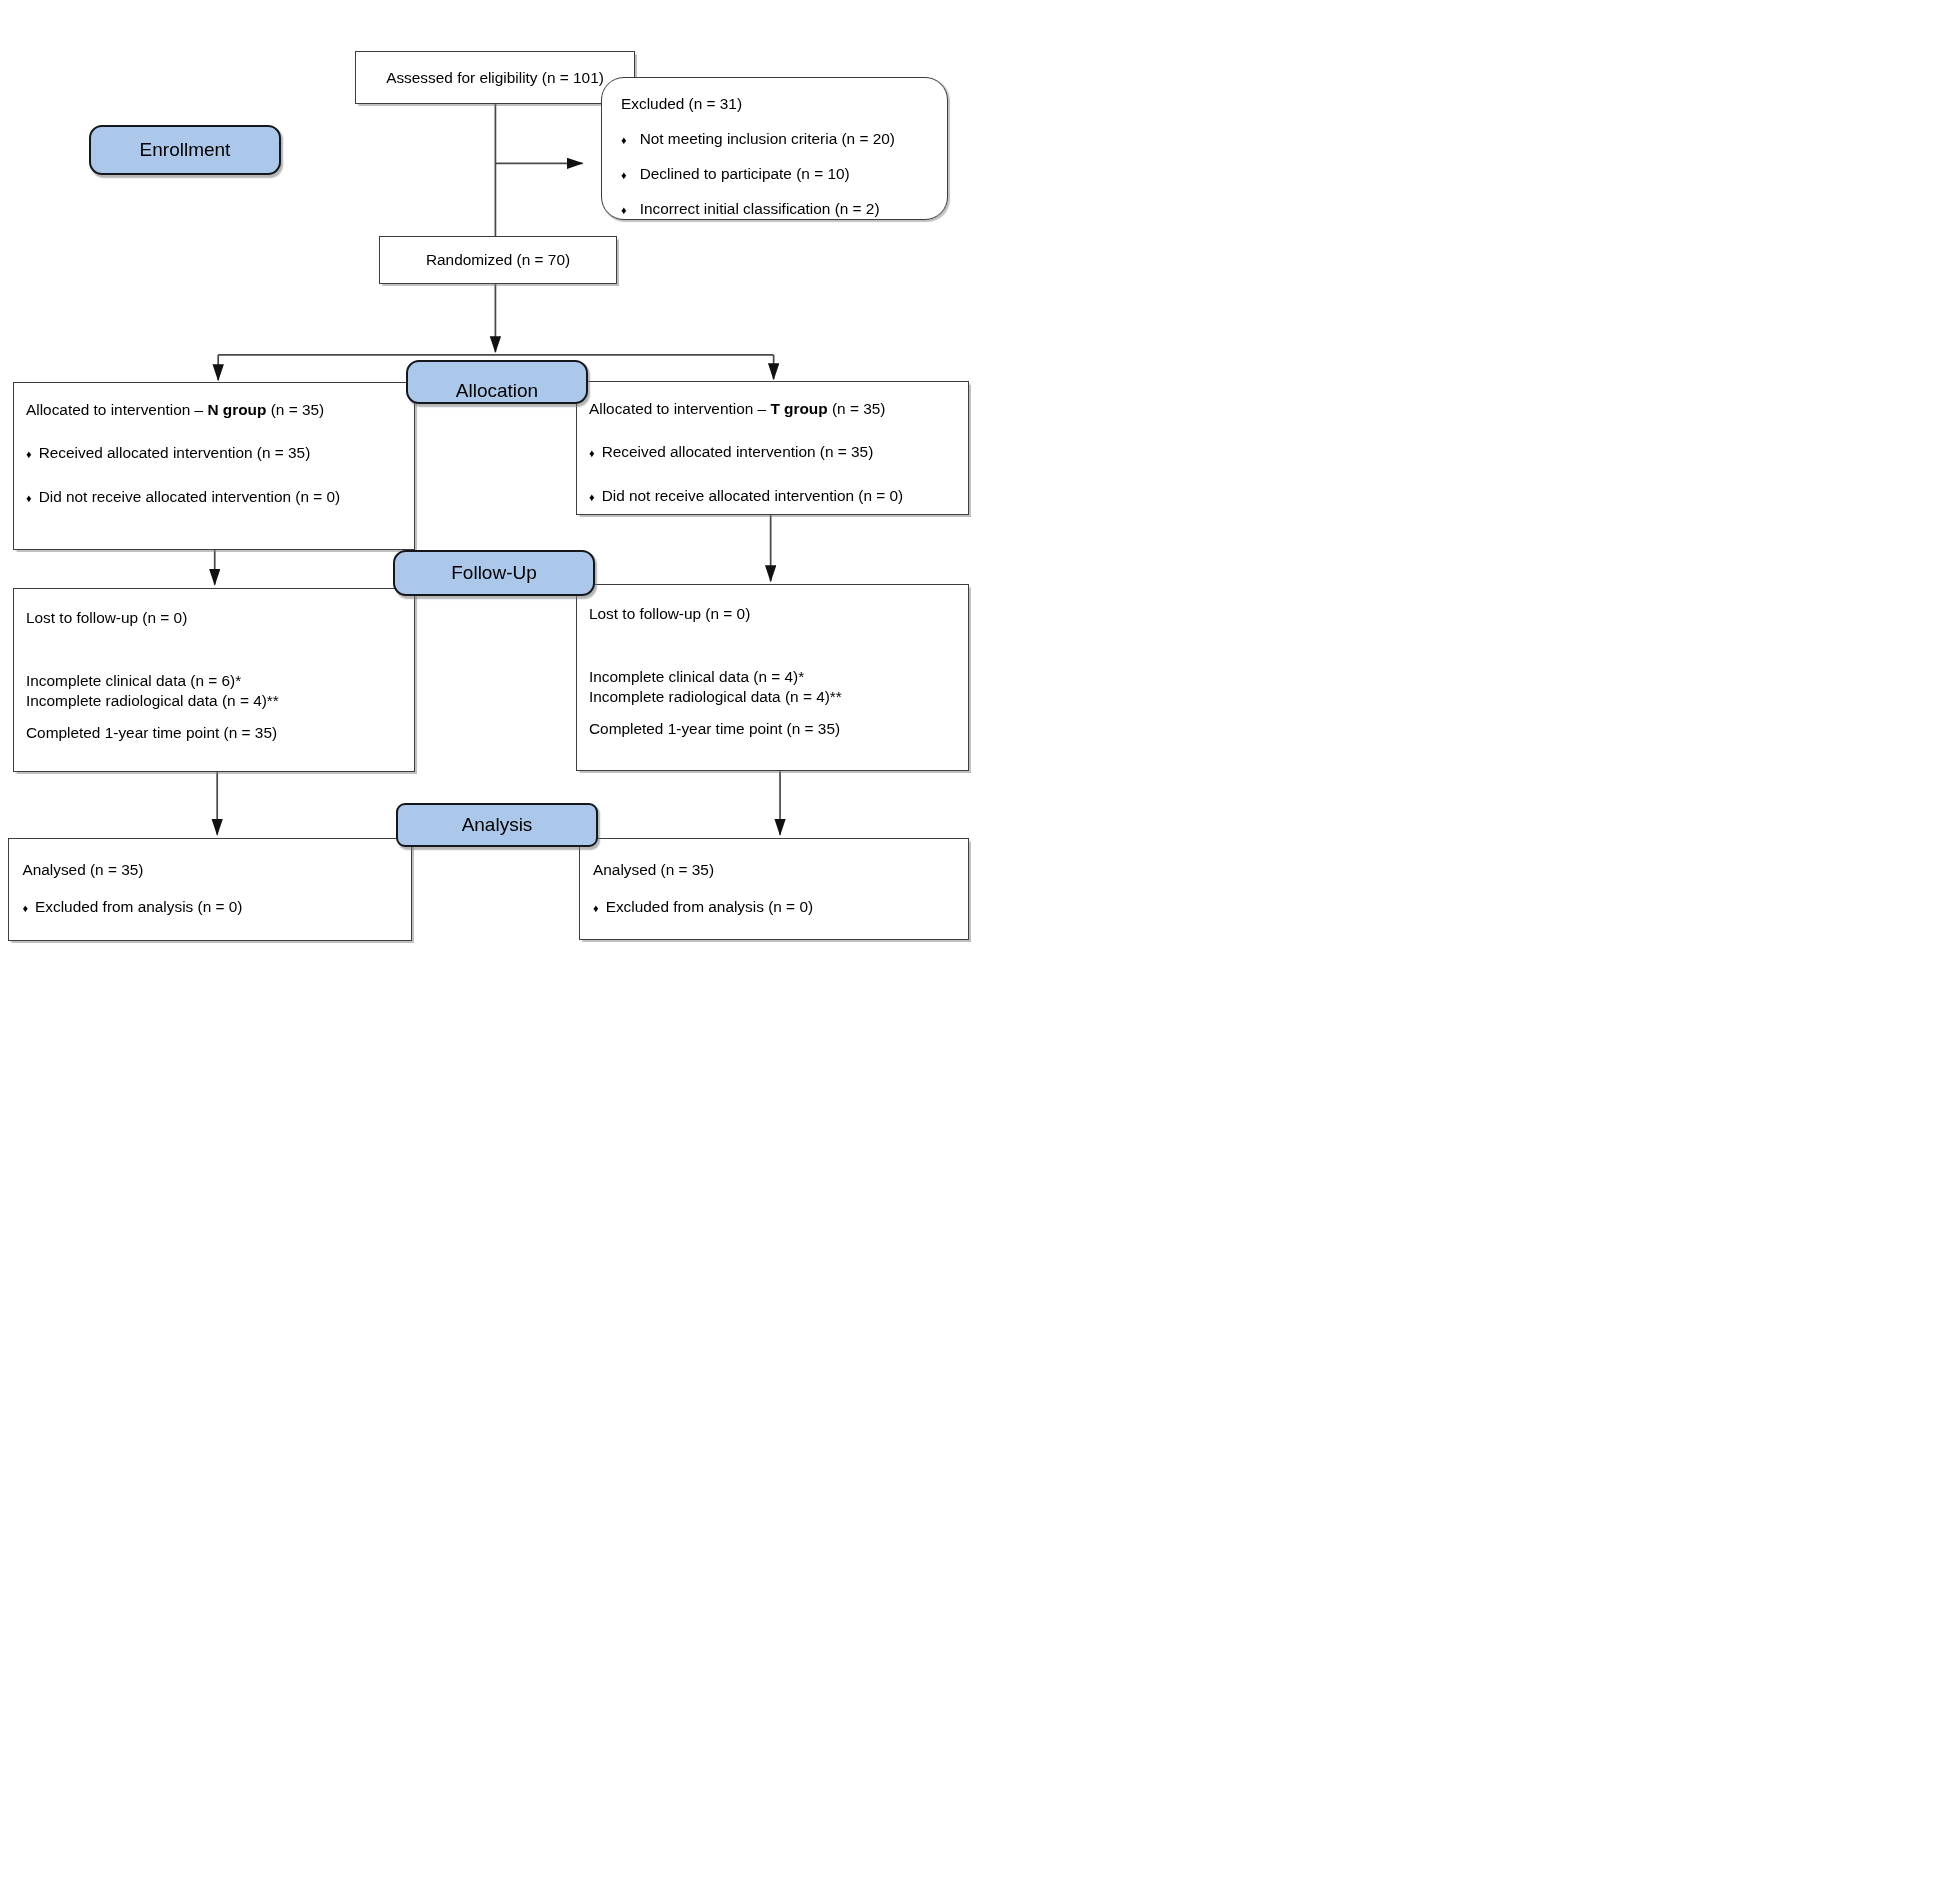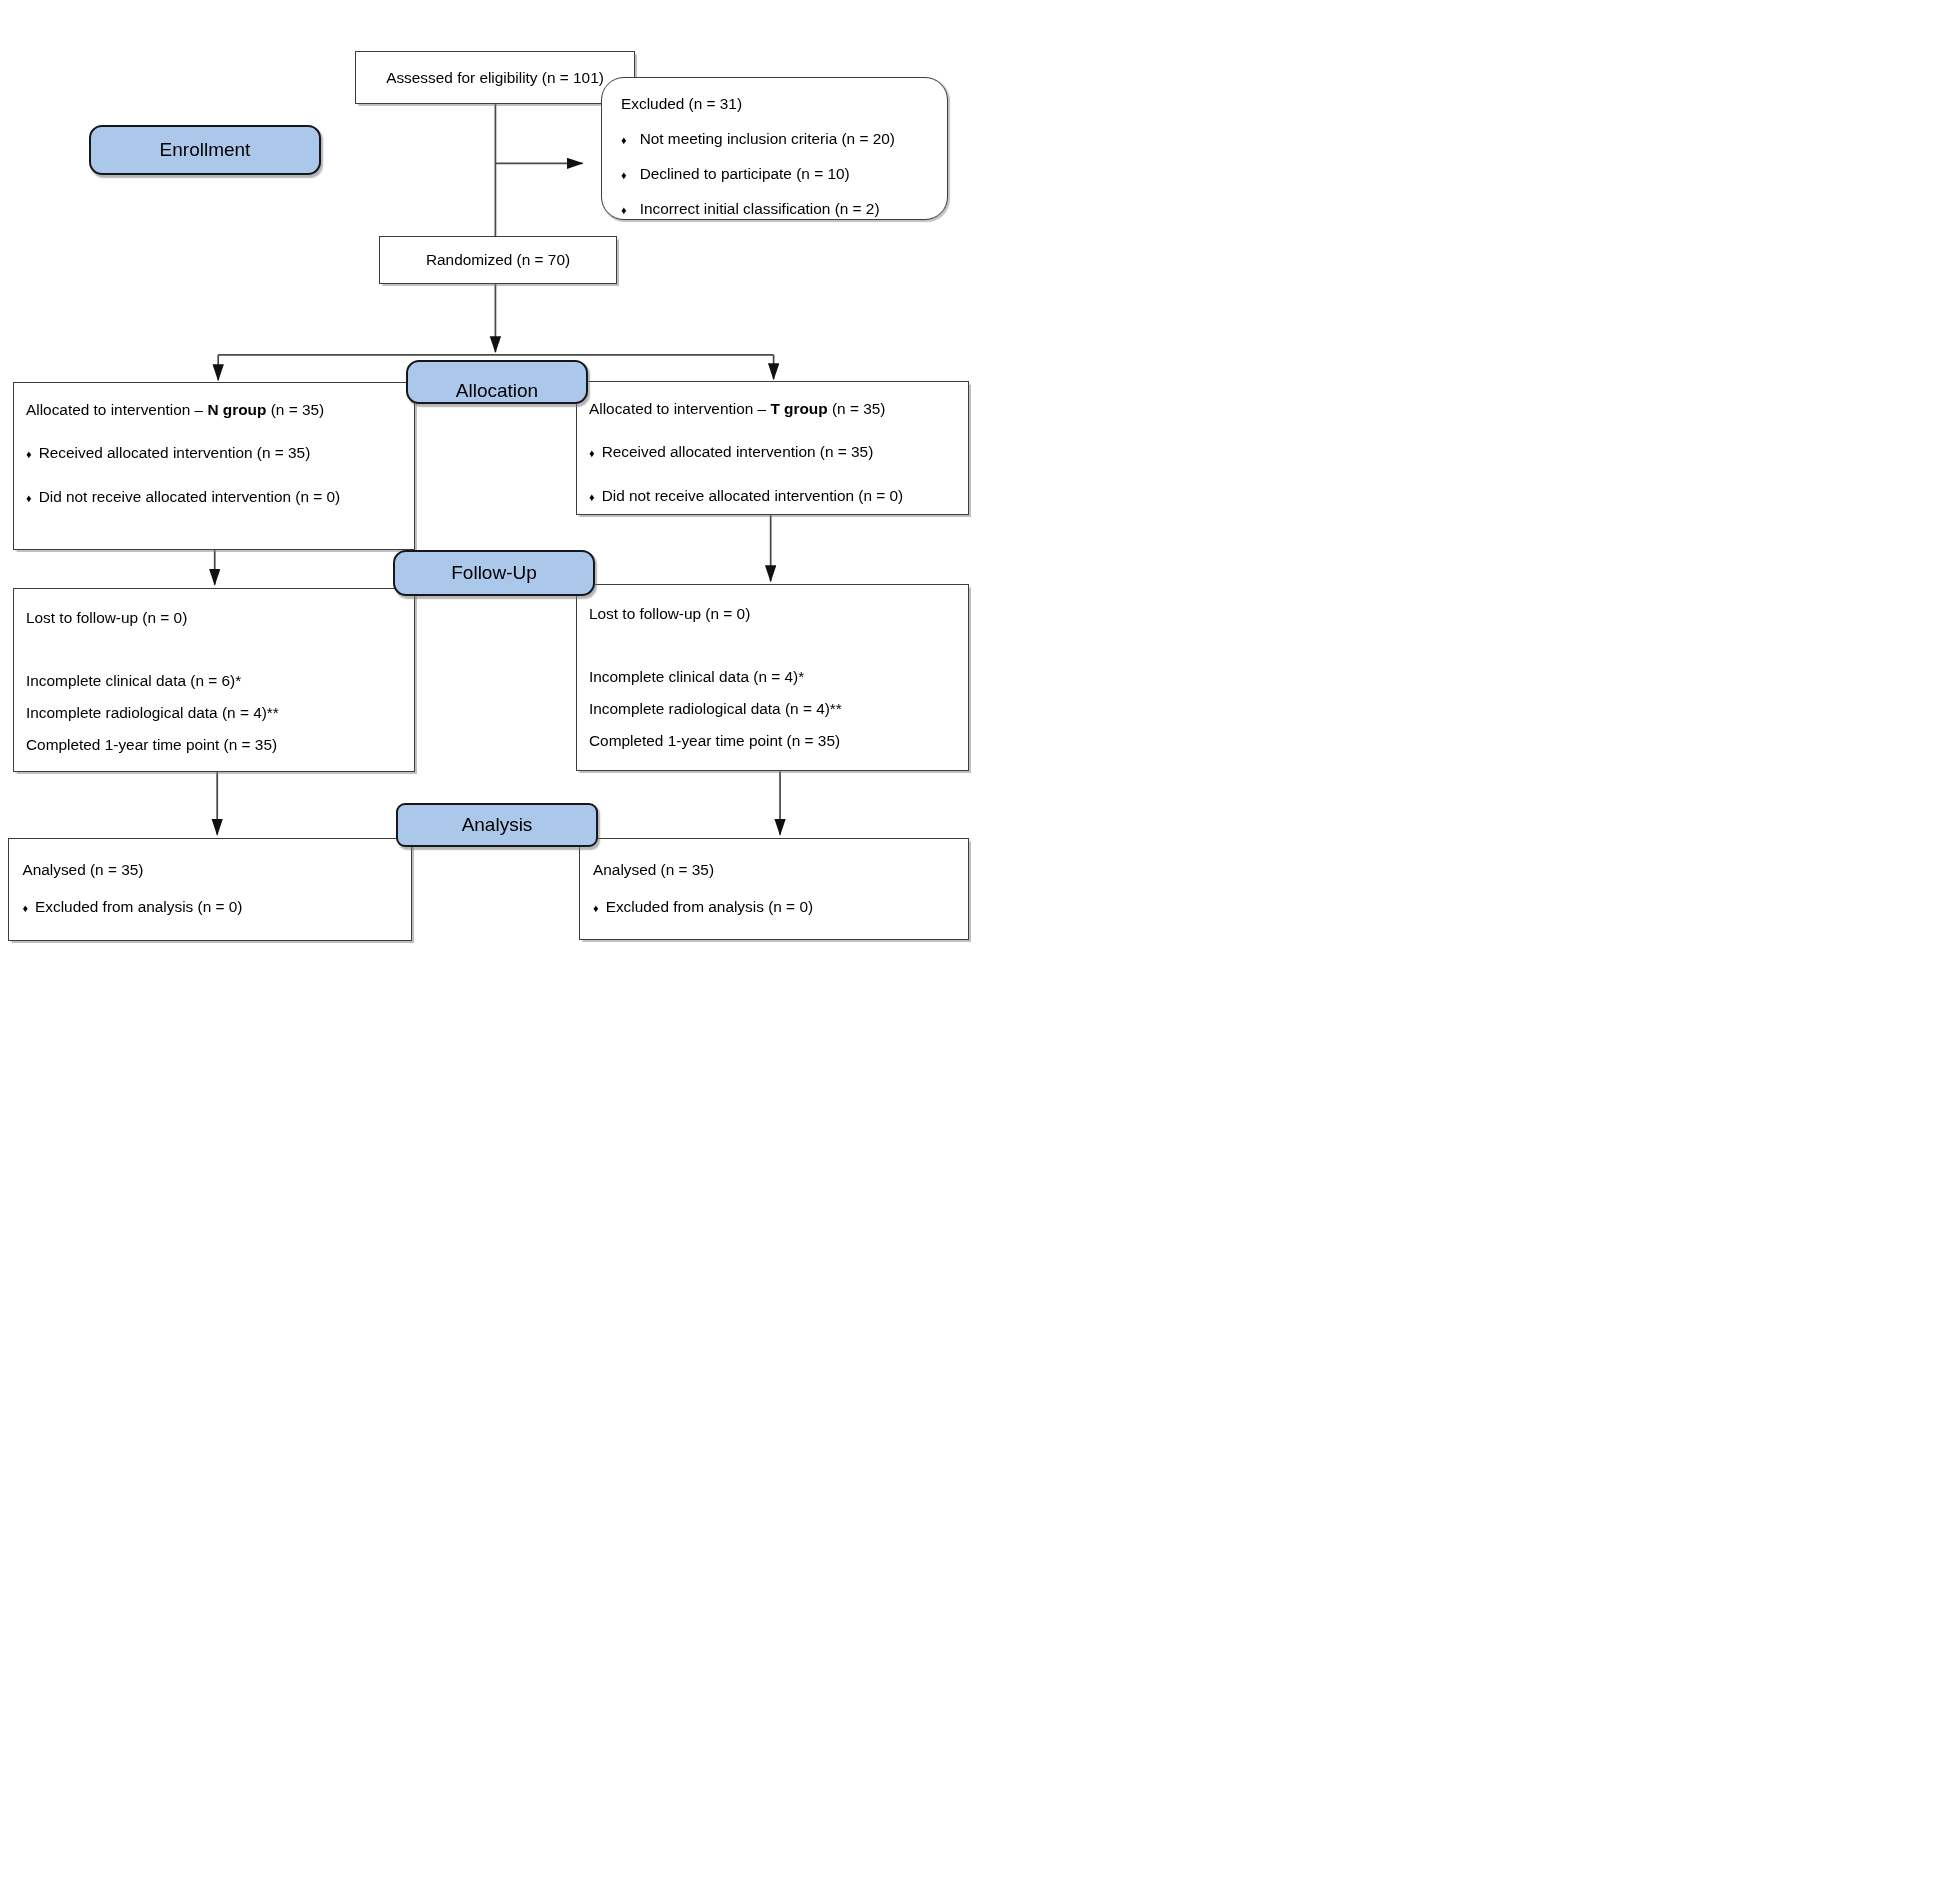--- a/index.html
+++ b/index.html
@@ -23,21 +23,21 @@
   .pad{padding:17px 10px 0 12px;}
   .bullet-row{display:flex;align-items:baseline;gap:7px;}
   .bullet-row .diamond{font-size:11px;flex:0 0 auto;}
   .excluded-pad{padding:16px 9px 0 19px;border-radius:23px;}
   .excluded-pad .bullet-row{gap:13px;}
   .alloc-title .grp{font-weight:bold;}
   .alloc-b1{margin-top:23px;}
   .alloc-b2{margin-top:24px;}
   .excl-b{margin-top:15px;}
   .fu-line2{margin-top:43px;}
-  .fu-line3{margin-top:12px;}
+  .fu-line3{}
   .fu-line4{margin-top:12px;}
   .an-pad{padding:21px 10px 0 13px;}
   .an-bullet{margin-top:17px;}
 </style>
 </head>
 <body>
 
 <div id="diagram">
 
   <svg id="connectors" viewBox="0 0 1964 1915" width="973" height="948">
@@ -71,21 +71,21 @@
     <div class="bullet-row excl-b">
       <span class="diamond">♦</span>
       <span>Declined to participate (n = 10)</span>
     </div>
     <div class="bullet-row excl-b">
       <span class="diamond">♦</span>
       <span>Incorrect initial classification (n = 2)</span>
     </div>
   </div>
 
-  <div class="stage" style="left:89px;top:125px;width:232px;height:50px;">
+  <div class="stage" style="left:89px;top:125px;width:192px;height:50px;">
     <span>Enrollment</span>
   </div>
 
   <div class="node center-node" style="left:379px;top:236px;width:238px;height:48px;">
     <span>Randomized (n = 70)</span>
   </div>
 
   <div class="node pad" style="left:13px;top:382px;width:402px;height:168px;">
     <div class="alloc-title">
       <span>Allocated to intervention – </span><span class="grp">N group</span><span> (n = 35)</span>

